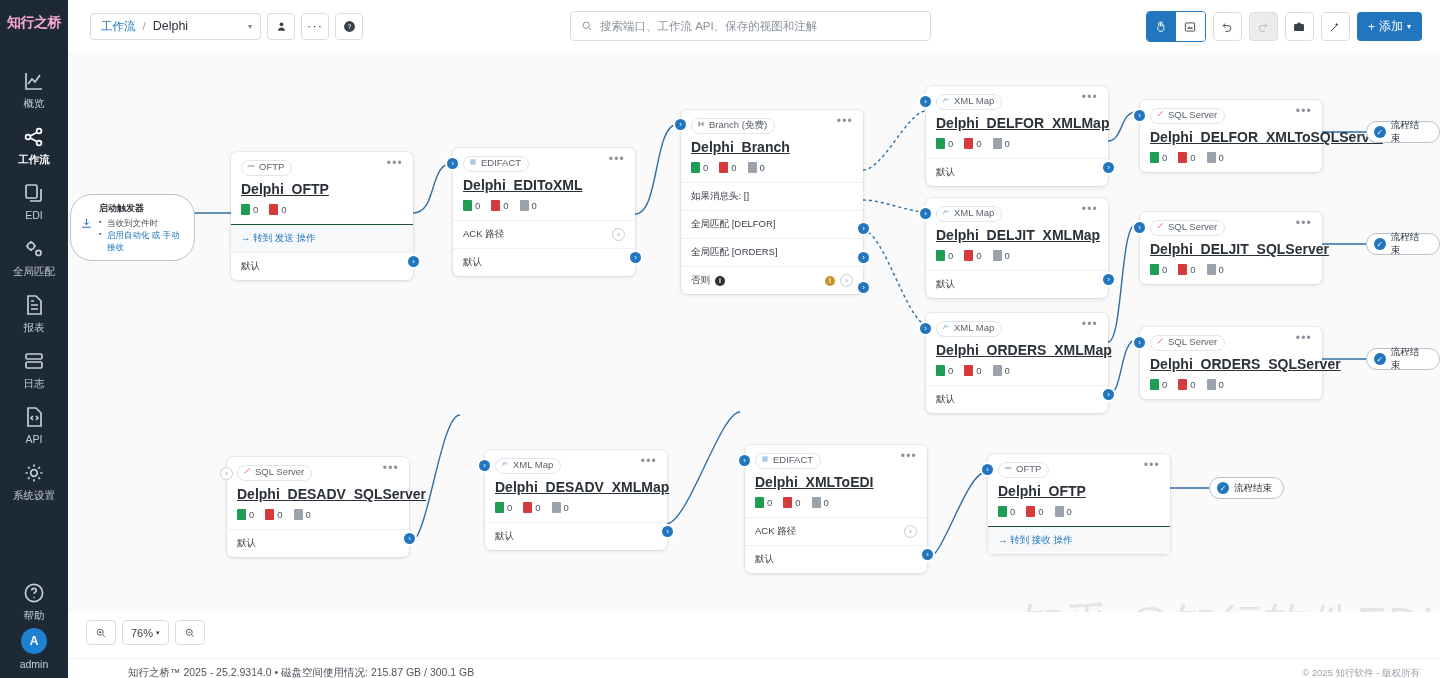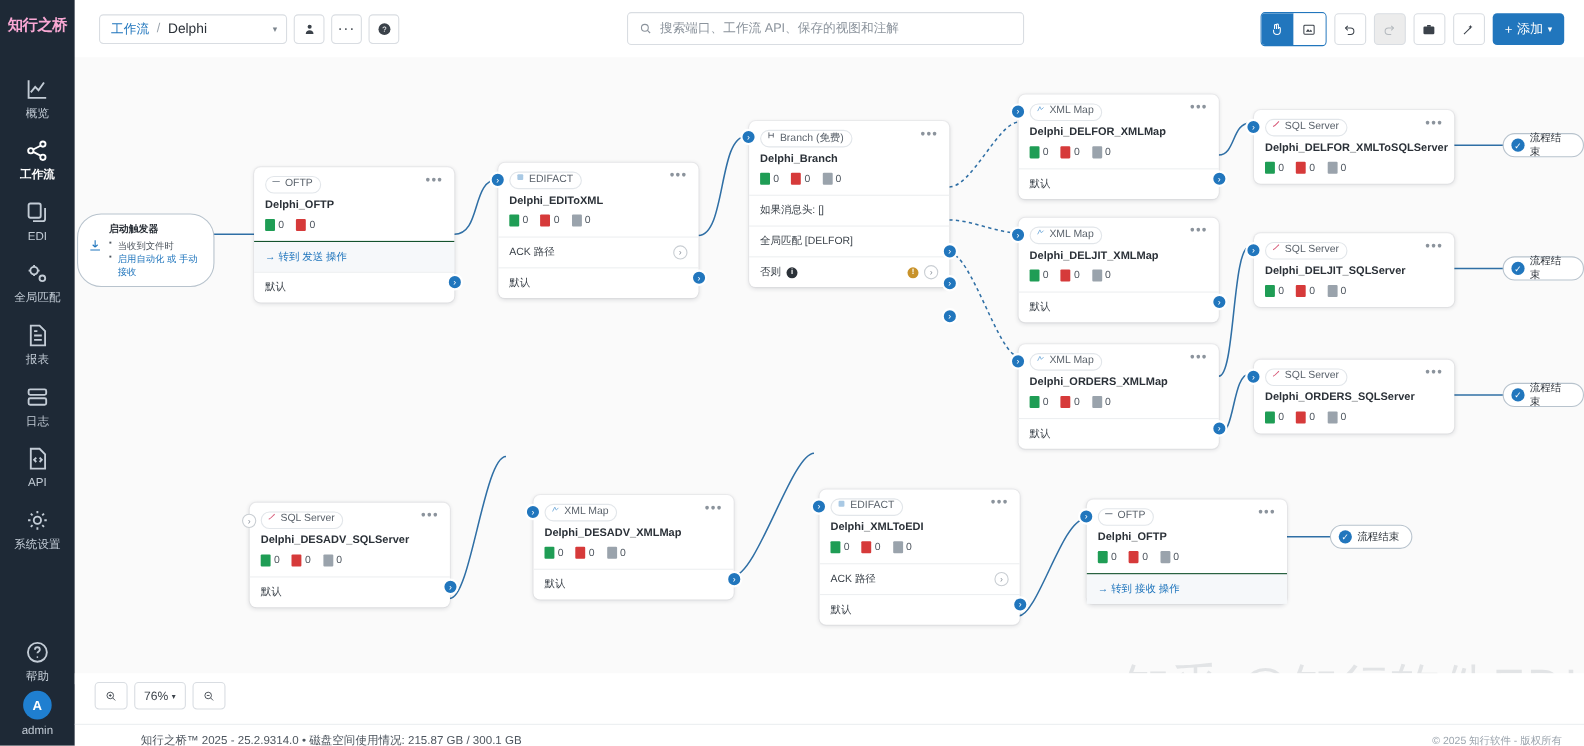--- a/index.html
+++ b/index.html
@@ -103,22 +103,23 @@
     display: inline-flex; align-items: flex-start; gap: 4px; height: 16px;
     border: 1px solid #e2e6ea; border-radius: 9px; padding: 0 7px 0 5px;
     font-size: 9.5px; color: #5a626b; background: #fff; white-space: nowrap;
   }
   .chip .cdot { width: 8px; height: 8px; display: block; }
   .dots {
     margin-left: auto; color: #8b939c; font-size: 12px; letter-spacing: 1.2px;
     line-height: 7px; cursor: pointer;
   }
   .node-title {
-    padding: 5px 10px 0; font-size: 10px; font-weight: bold; color: #2b3138;
+    padding: 5px 10px 0; font-size: 14px; font-weight: bold; color: #2b3138;
     white-space: nowrap;
+    text-decoration: underline;
   }
   .counts { display: flex; gap: 11px; padding: 7px 10px 9px; }
   .cnt { display: flex; align-items: center; gap: 3px; font-size: 9.5px; color: #4d555e; }
   .cnt .doc { width: 9px; height: 11px; border-radius: 1px; display: block; }
   .row {
     border-top: 1px solid #edeff1; padding: 7px 10px; font-size: 9.5px; color: #3b424a;
     display: flex; align-items: center; min-height: 26px;
   }
   .row.link { color: #2176bd; background: #f6f8fa; border-top: 1px solid #14532d; }
   .row .rspacer { flex: 1; }
@@ -486,20 +487,23 @@
             <span>0</span>
           </span>
       </div>
       <div class="row">
           <span>如果消息头: []</span>
         </div>
       <div class="row">
           <span>全局匹配 [DELFOR]</span>
         </div>
       <div class="row">
+          <span>全局匹配 [ORDERS]</span>
+        </div>
+      <div class="row">
         <span>否则</span>
         <span class="badge-dark">i</span>
         <span class="rspacer"></span>
         <span class="badge-warn">!</span>
         <span class="port-grey" style="margin-left:5px">›</span>
       </div>
       <div class="port" style="left:-8px; top:7px;">›</div>
       <div class="port" style="right:-8px; top:111px;">›</div>
       <div class="port" style="right:-8px; top:140px;">›</div>
       <div class="port" style="right:-8px; top:170px;">›</div>

